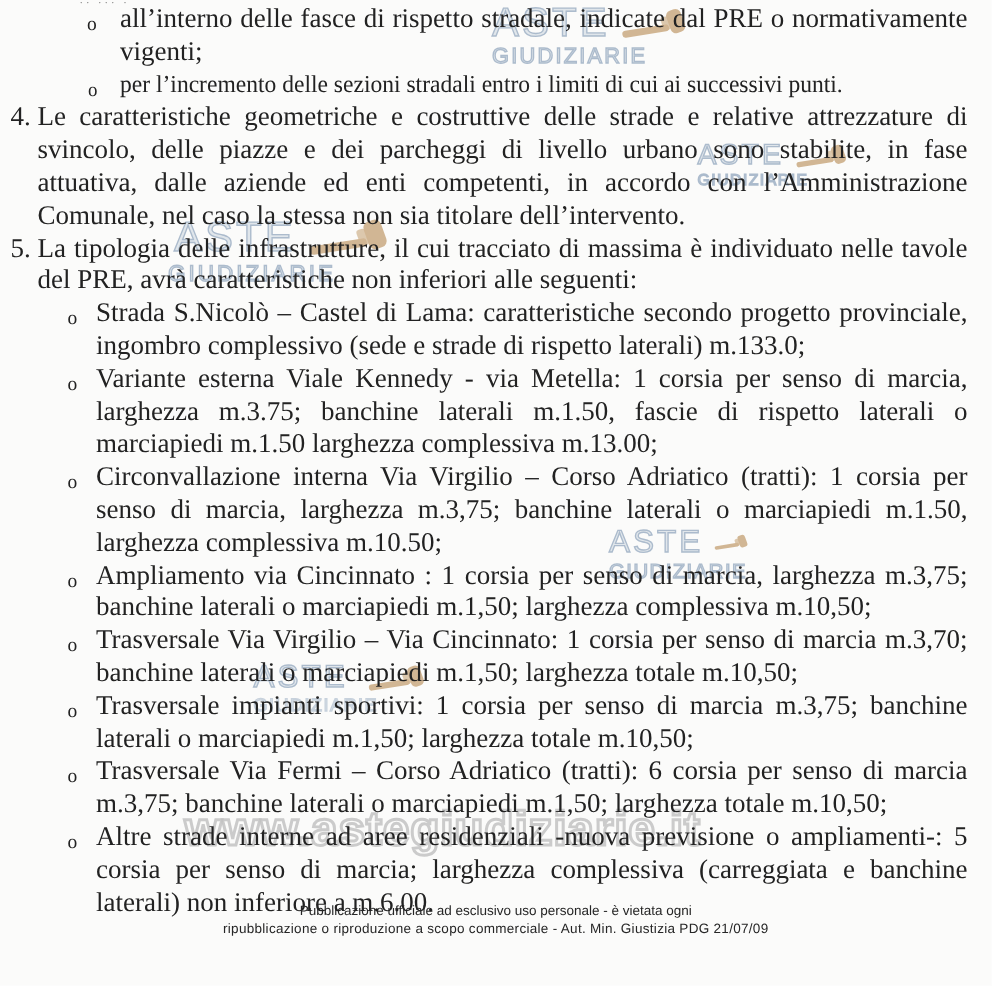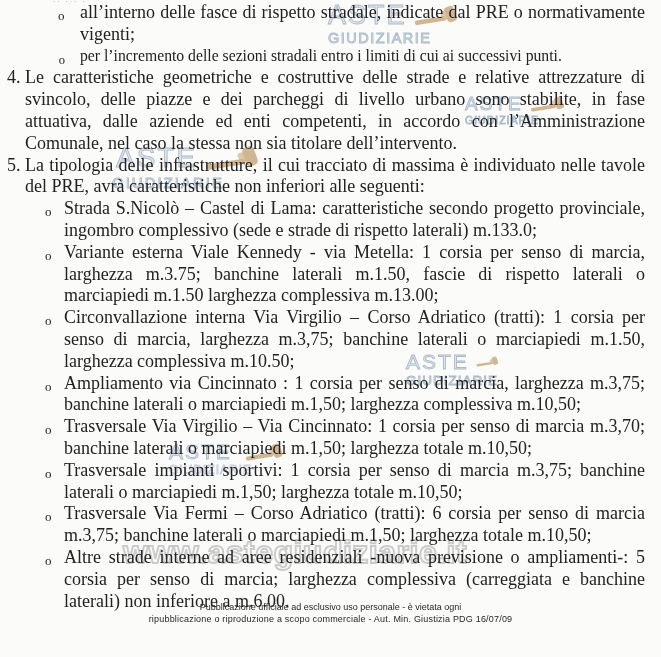--- a/index.html
+++ b/index.html
@@ -210,16 +210,16 @@
 
     <div class="row sub-b">
       <span class="mk">o</span>
       <span>Altre strade interne ad aree residenziali -nuova previsione o ampliamenti-: 5 corsia per senso di marcia; larghezza complessiva (carreggiata e banchine laterali) non inferiore a m.6.00.</span>
     </div>
 
   </div>
 
   <div class="footer">
     <span class="f1">Pubblicazione ufficiale ad esclusivo uso personale - è vietata ogni</span>
-    <span class="f2">ripubblicazione o riproduzione a scopo commerciale - Aut. Min. Giustizia PDG 16/07/09</span>
+    <span class="f2">ripubblicazione o riproduzione a scopo commerciale - Aut. Min. Giustizia PDG 21/07/09</span>
   </div>
 
 </div>
 
 </body></html>

